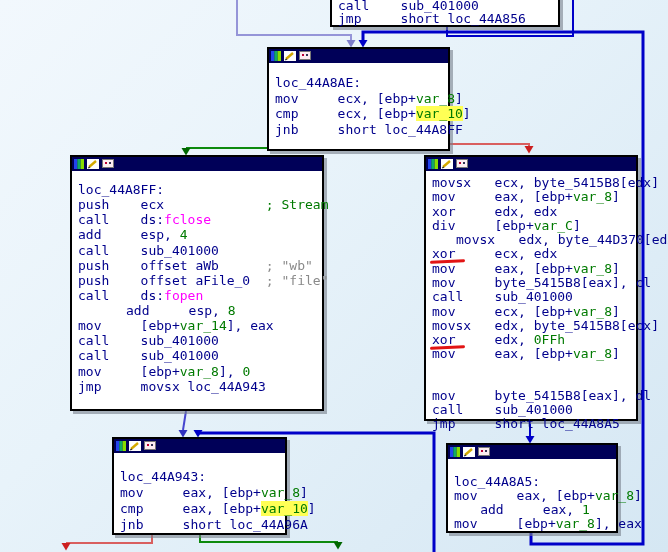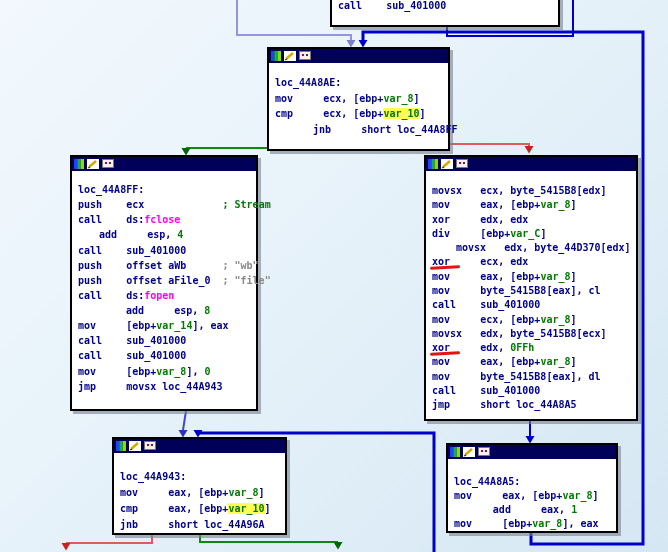--- a/index.html
+++ b/index.html
@@ -15,21 +15,21 @@
     border:2px solid #000000;box-sizing:border-box;
     box-shadow:3px 3px 0 rgba(120,128,140,.6);
   }
   .tbar{
     height:14px;background:#000058;display:flex;align-items:center;
     padding-left:2px;gap:3px;
   }
   .tbar .ic{display:inline-block;height:10px;line-height:0;}
   .gap{width:100%;}
   .code{padding:3px 0 0 6px;}
-  .line{white-space:pre;font-size:10px;font-weight:bold;letter-spacing:0;}
+  .line{white-space:pre;font-size:13px;font-weight:normal;letter-spacing:0;}
   .t-n{color:#00008c;}
   .t-g{color:#007a00;}
   .t-m{color:#ff00ff;}
   .t-c{color:#8a8a8a;}
   .t-h{color:#007a00;background:#ffff55;}
   .t-nr{color:#00008c;position:relative;}
   .t-nr::after{
     content:"";position:absolute;left:-2px;right:-10px;bottom:-2px;height:3px;
     background:#e21414;border-radius:3px;transform:rotate(-3deg);
   }
@@ -56,20 +56,21 @@
       <polygon points="525.5,436 534.5,436 530,443.5" fill="#0000c8"></polygon>
       <polyline points="152,535 152,543 66,543" fill="none" stroke="#d95f5f" stroke-width="2" stroke-linejoin="miter"></polyline>
       <polygon points="61.5,543 70.5,543 66,550.5" fill="#cc1f1f"></polygon>
       <polyline points="200,535 200,542 338,542" fill="none" stroke="#0d8a0d" stroke-width="2" stroke-linejoin="miter"></polyline>
       <polygon points="333.5,542 342.5,542 338,549.5" fill="#006600"></polygon>
     </svg>
   <div id="nodes">
       <div class="block" style="left: 330px; top: -6px; width: 230px; height: 33px;">
         <div class="code">
           <div class="line" style="height: 13px; line-height: 13px;"><span class="t-n">call    sub_401000</span></div>
+          <div class="line" style="height: 13px; line-height: 13px;"><span class="t-n">jmp     short loc_44A856</span></div>
         </div>
       </div>
       <div class="block" style="left: 267px; top: 47px; width: 183px; height: 104px;">
         <div class="tbar">
           <span class="ic"><svg width="10" height="10">
               <rect x="0" y="0" width="3.3" height="10" fill="#2244ee"></rect>
               <rect x="3.3" y="0" width="3.3" height="10" fill="#11aa66"></rect>
               <rect x="6.6" y="0" width="3.4" height="10" fill="#8d0"></rect>
             </svg></span>
           <span class="ic"><svg width="12" height="10">
@@ -81,24 +82,24 @@
               <rect x="0.5" y="0.5" width="11" height="8" fill="#fdeef2" stroke="#777"></rect>
               <rect x="3" y="3" width="2" height="2" fill="#b03"></rect>
               <rect x="7" y="3" width="2" height="2" fill="#335"></rect>
             </svg></span>
         </div>
         <div class="gap" style="height: 9px;"></div>
         <div class="code">
           <div class="line" style="height: 15.5px; line-height: 15.5px;"><span class="t-n">loc_44A8AE:</span></div>
           <div class="line" style="height: 15.5px; line-height: 15.5px;"><span class="t-n">mov     ecx, [ebp+</span><span class="t-g">var_8</span><span class="t-n">]</span></div>
           <div class="line" style="height: 15.5px; line-height: 15.5px;"><span class="t-n">cmp     ecx, [ebp+</span><span class="t-h">var_10</span><span class="t-n">]</span></div>
-          <div class="line" style="height: 15.5px; line-height: 15.5px; margin-left: 38px;"><span class="t-n">jnb     short loc_44A8FF</span></div>
-        </div>
-      </div>
-      <div class="block" style="left: 70px; top: 155px; width: 188px; height: 256px;">
+          <div class="line" style="height: 15.5px; line-height: 15.5px;"><span class="t-n">jnb     short loc_44A8FF</span></div>
+        </div>
+      </div>
+      <div class="block" style="left: 70px; top: 155px; width: 254px; height: 256px;">
         <div class="tbar">
           <span class="ic"><svg width="10" height="10">
               <rect x="0" y="0" width="3.3" height="10" fill="#2244ee"></rect>
               <rect x="3.3" y="0" width="3.3" height="10" fill="#11aa66"></rect>
               <rect x="6.6" y="0" width="3.4" height="10" fill="#8d0"></rect>
             </svg></span>
           <span class="ic"><svg width="12" height="10">
               <rect x="0" y="0" width="12" height="10" fill="#fff"></rect>
               <path d="M2 8 L9 2" stroke="#d4a900" stroke-width="2.4"></path>
               <path d="M1.2 9 L3 8" stroke="#333" stroke-width="1.4"></path>
@@ -107,21 +108,21 @@
               <rect x="0.5" y="0.5" width="11" height="8" fill="#fdeef2" stroke="#777"></rect>
               <rect x="3" y="3" width="2" height="2" fill="#b03"></rect>
               <rect x="7" y="3" width="2" height="2" fill="#335"></rect>
             </svg></span>
         </div>
         <div class="gap" style="height: 8px;"></div>
         <div class="code">
           <div class="line" style="height: 15.1333px; line-height: 15.1333px;"><span class="t-n">loc_44A8FF:</span></div>
           <div class="line" style="height: 15.1333px; line-height: 15.1333px;"><span class="t-n">push    ecx</span><span class="t-n">             </span><span class="t-g">; Stream</span></div>
           <div class="line" style="height: 15.1333px; line-height: 15.1333px;"><span class="t-n">call    ds:</span><span class="t-m">fclose</span></div>
-          <div class="line" style="height: 15.1333px; line-height: 15.1333px; margin-left: 21px;"><span class="t-n">add     esp, </span><span class="t-g">4</span></div>
+          <div class="line" style="height: 15.1333px; line-height: 15.1333px;"><span class="t-n">add     esp, </span><span class="t-g">4</span></div>
           <div class="line" style="height: 15.1333px; line-height: 15.1333px;"><span class="t-n">call    sub_401000</span></div>
           <div class="line" style="height: 15.1333px; line-height: 15.1333px;"><span class="t-n">push    offset aWb</span><span class="t-n">      </span><span class="t-c">; "wb"</span></div>
           <div class="line" style="height: 15.1333px; line-height: 15.1333px;"><span class="t-n">push    offset aFile_0</span><span class="t-n">  </span><span class="t-c">; "file"</span></div>
           <div class="line" style="height: 15.1333px; line-height: 15.1333px;"><span class="t-n">call    ds:</span><span class="t-m">fopen</span></div>
           <div class="line" style="height: 15.1333px; line-height: 15.1333px; margin-left: 48px;"><span class="t-n">add     esp, </span><span class="t-g">8</span></div>
           <div class="line" style="height: 15.1333px; line-height: 15.1333px;"><span class="t-n">mov     [ebp+</span><span class="t-g">var_14</span><span class="t-n">], eax</span></div>
           <div class="line" style="height: 15.1333px; line-height: 15.1333px;"><span class="t-n">call    sub_401000</span></div>
           <div class="line" style="height: 15.1333px; line-height: 15.1333px;"><span class="t-n">call    sub_401000</span></div>
           <div class="line" style="height: 15.1333px; line-height: 15.1333px;"><span class="t-n">mov     [ebp+</span><span class="t-g">var_8</span><span class="t-n">], </span><span class="t-g">0</span></div>
           <div class="line" style="height: 15.1333px; line-height: 15.1333px;"><span class="t-n">jmp     movsx loc_44A943</span></div>
@@ -140,34 +141,34 @@
               <path d="M1.2 9 L3 8" stroke="#333" stroke-width="1.4"></path>
             </svg></span>
           <span class="ic"><svg width="12" height="9">
               <rect x="0.5" y="0.5" width="11" height="8" fill="#fdeef2" stroke="#777"></rect>
               <rect x="3" y="3" width="2" height="2" fill="#b03"></rect>
               <rect x="7" y="3" width="2" height="2" fill="#335"></rect>
             </svg></span>
         </div>
         <div class="gap" style="height: 2px;"></div>
         <div class="code">
-          <div class="line" style="height: 14.2941px; line-height: 14.2941px; margin-top: 8px;"><span class="t-n">movsx   ecx, byte_5415B8[edx]</span></div>
+          <div class="line" style="height: 14.2941px; line-height: 14.2941px;"><span class="t-n">movsx   ecx, byte_5415B8[edx]</span></div>
           <div class="line" style="height: 14.2941px; line-height: 14.2941px;"><span class="t-n">mov     eax, [ebp+</span><span class="t-g">var_8</span><span class="t-n">]</span></div>
           <div class="line" style="height: 14.2941px; line-height: 14.2941px;"><span class="t-n">xor     edx, edx</span></div>
           <div class="line" style="height: 14.2941px; line-height: 14.2941px;"><span class="t-n">div     [ebp+</span><span class="t-g">var_C</span><span class="t-n">]</span></div>
           <div class="line" style="height: 14.2941px; line-height: 14.2941px; margin-left: 24px;"><span class="t-n">movsx   edx, byte_44D370[edx]</span></div>
           <div class="line" style="height: 14.2941px; line-height: 14.2941px;"><span class="t-nr">xor</span><span class="t-n">     ecx, edx</span></div>
           <div class="line" style="height: 14.2941px; line-height: 14.2941px;"><span class="t-n">mov     eax, [ebp+</span><span class="t-g">var_8</span><span class="t-n">]</span></div>
           <div class="line" style="height: 14.2941px; line-height: 14.2941px;"><span class="t-n">mov     byte_5415B8[eax], cl</span></div>
           <div class="line" style="height: 14.2941px; line-height: 14.2941px;"><span class="t-n">call    sub_401000</span></div>
           <div class="line" style="height: 14.2941px; line-height: 14.2941px;"><span class="t-n">mov     ecx, [ebp+</span><span class="t-g">var_8</span><span class="t-n">]</span></div>
           <div class="line" style="height: 14.2941px; line-height: 14.2941px;"><span class="t-n">movsx   edx, byte_5415B8[ecx]</span></div>
           <div class="line" style="height: 14.2941px; line-height: 14.2941px;"><span class="t-nr">xor</span><span class="t-n">     edx, </span><span class="t-g">0FFh</span></div>
           <div class="line" style="height: 14.2941px; line-height: 14.2941px;"><span class="t-n">mov     eax, [ebp+</span><span class="t-g">var_8</span><span class="t-n">]</span></div>
-          <div class="line" style="height: 14.2941px; line-height: 14.2941px;"><span class="t-n">mov     byte_5415B8[eax], dl</span></div>
+          <div class="line" style="height: 14.2941px; line-height: 14.2941px; margin-top: 27px;"><span class="t-n">mov     byte_5415B8[eax], dl</span></div>
           <div class="line" style="height: 14.2941px; line-height: 14.2941px;"><span class="t-n">call    sub_401000</span></div>
           <div class="line" style="height: 14.2941px; line-height: 14.2941px;"><span class="t-n">jmp     short loc_44A8A5</span></div>
         </div>
       </div>
       <div class="block" style="left: 112px; top: 437px; width: 175px; height: 98px;">
         <div class="tbar">
           <span class="ic"><svg width="10" height="10">
               <rect x="0" y="0" width="3.3" height="10" fill="#2244ee"></rect>
               <rect x="3.3" y="0" width="3.3" height="10" fill="#11aa66"></rect>
               <rect x="6.6" y="0" width="3.4" height="10" fill="#8d0"></rect>

